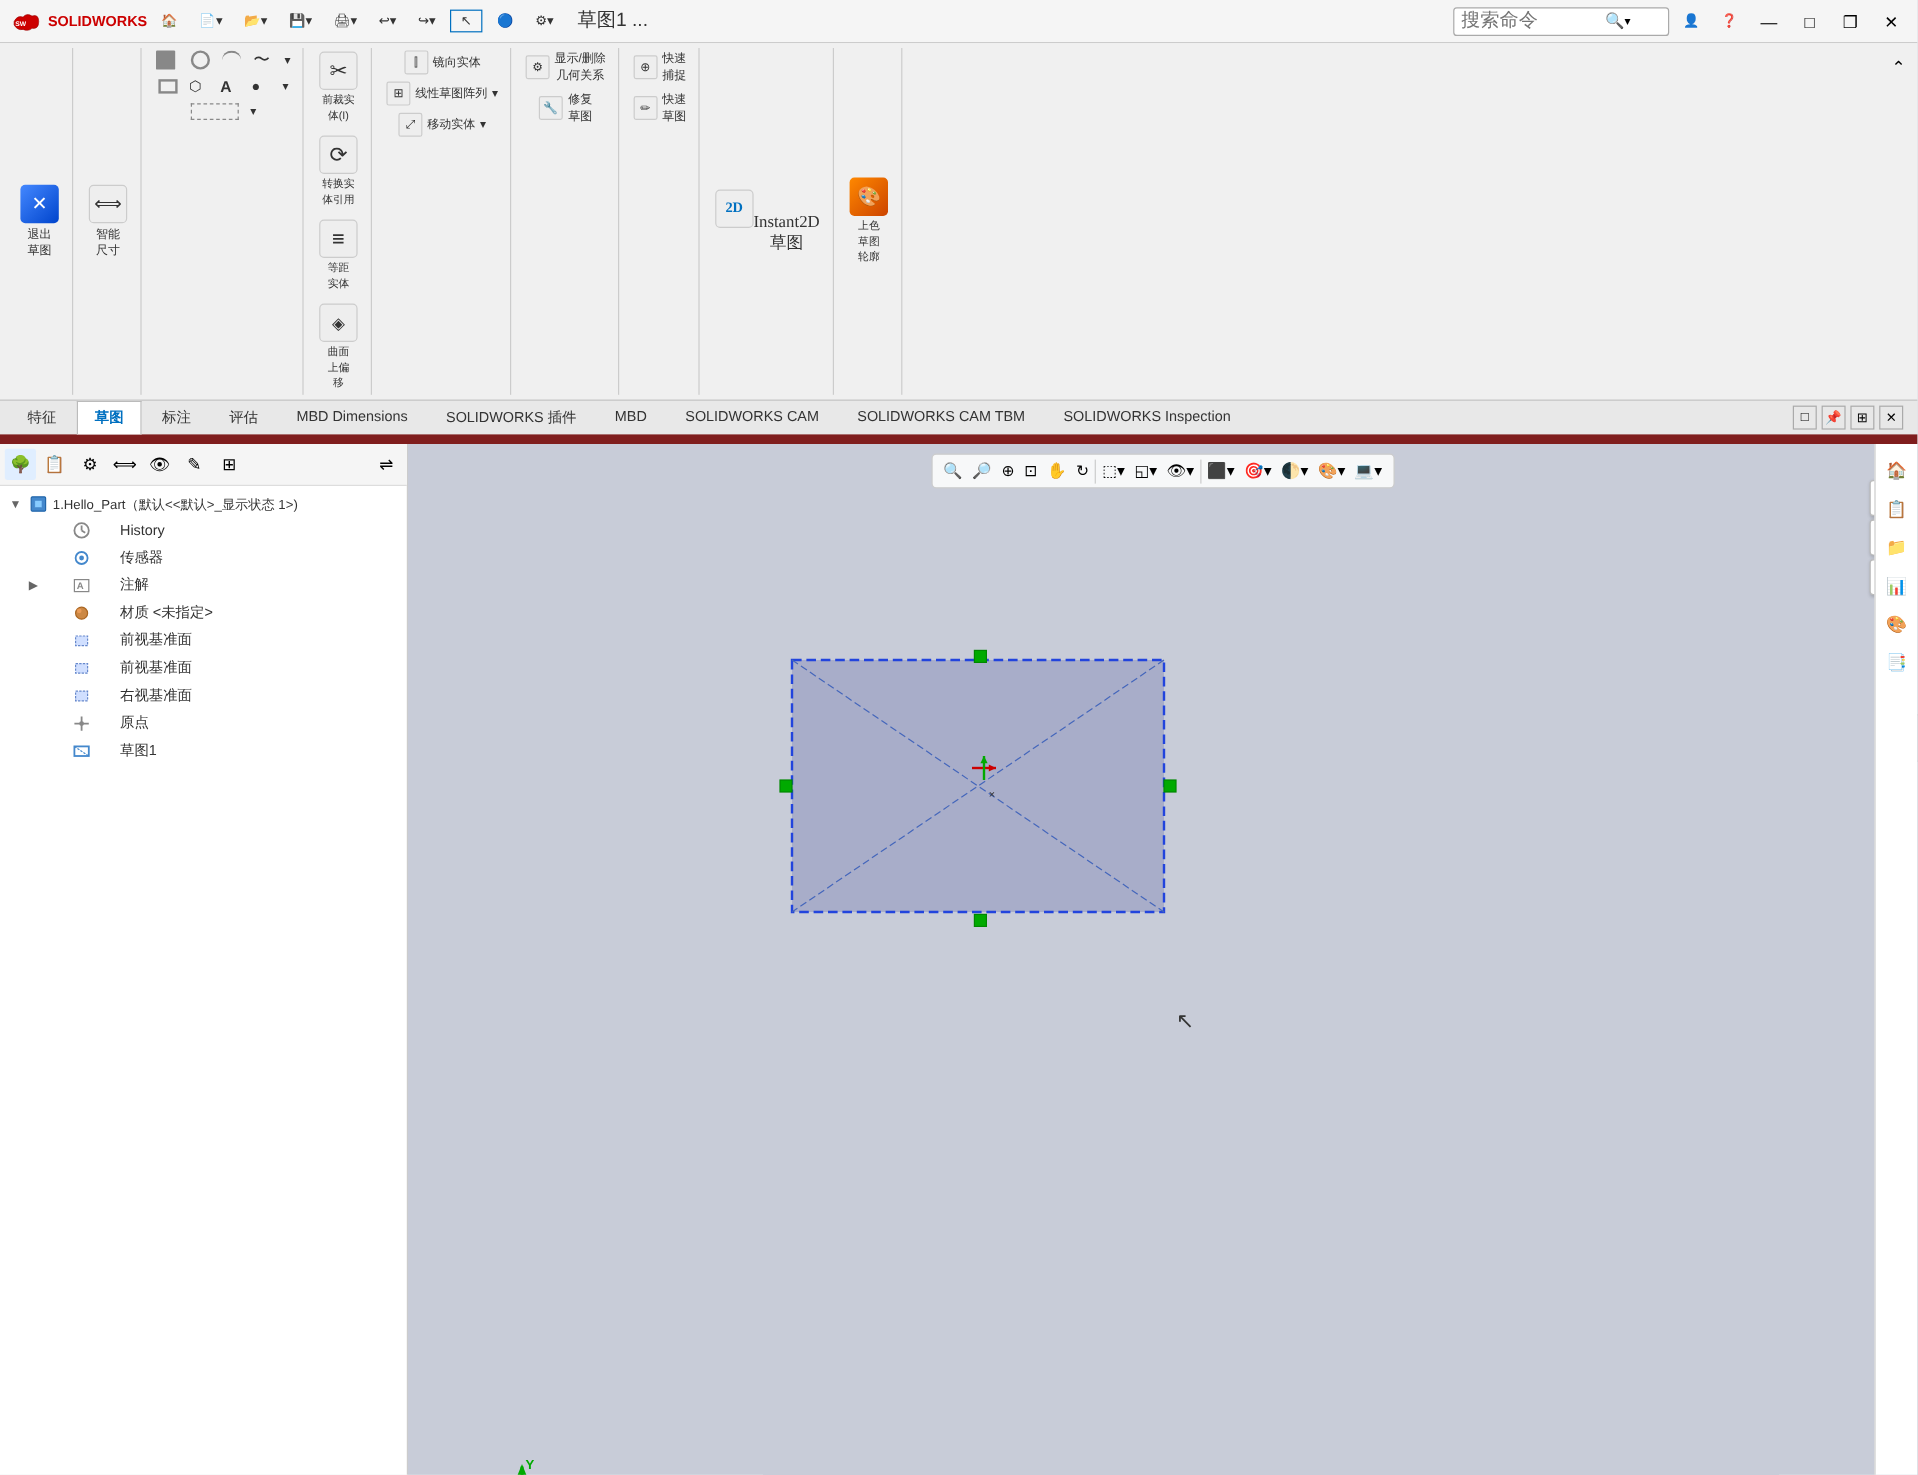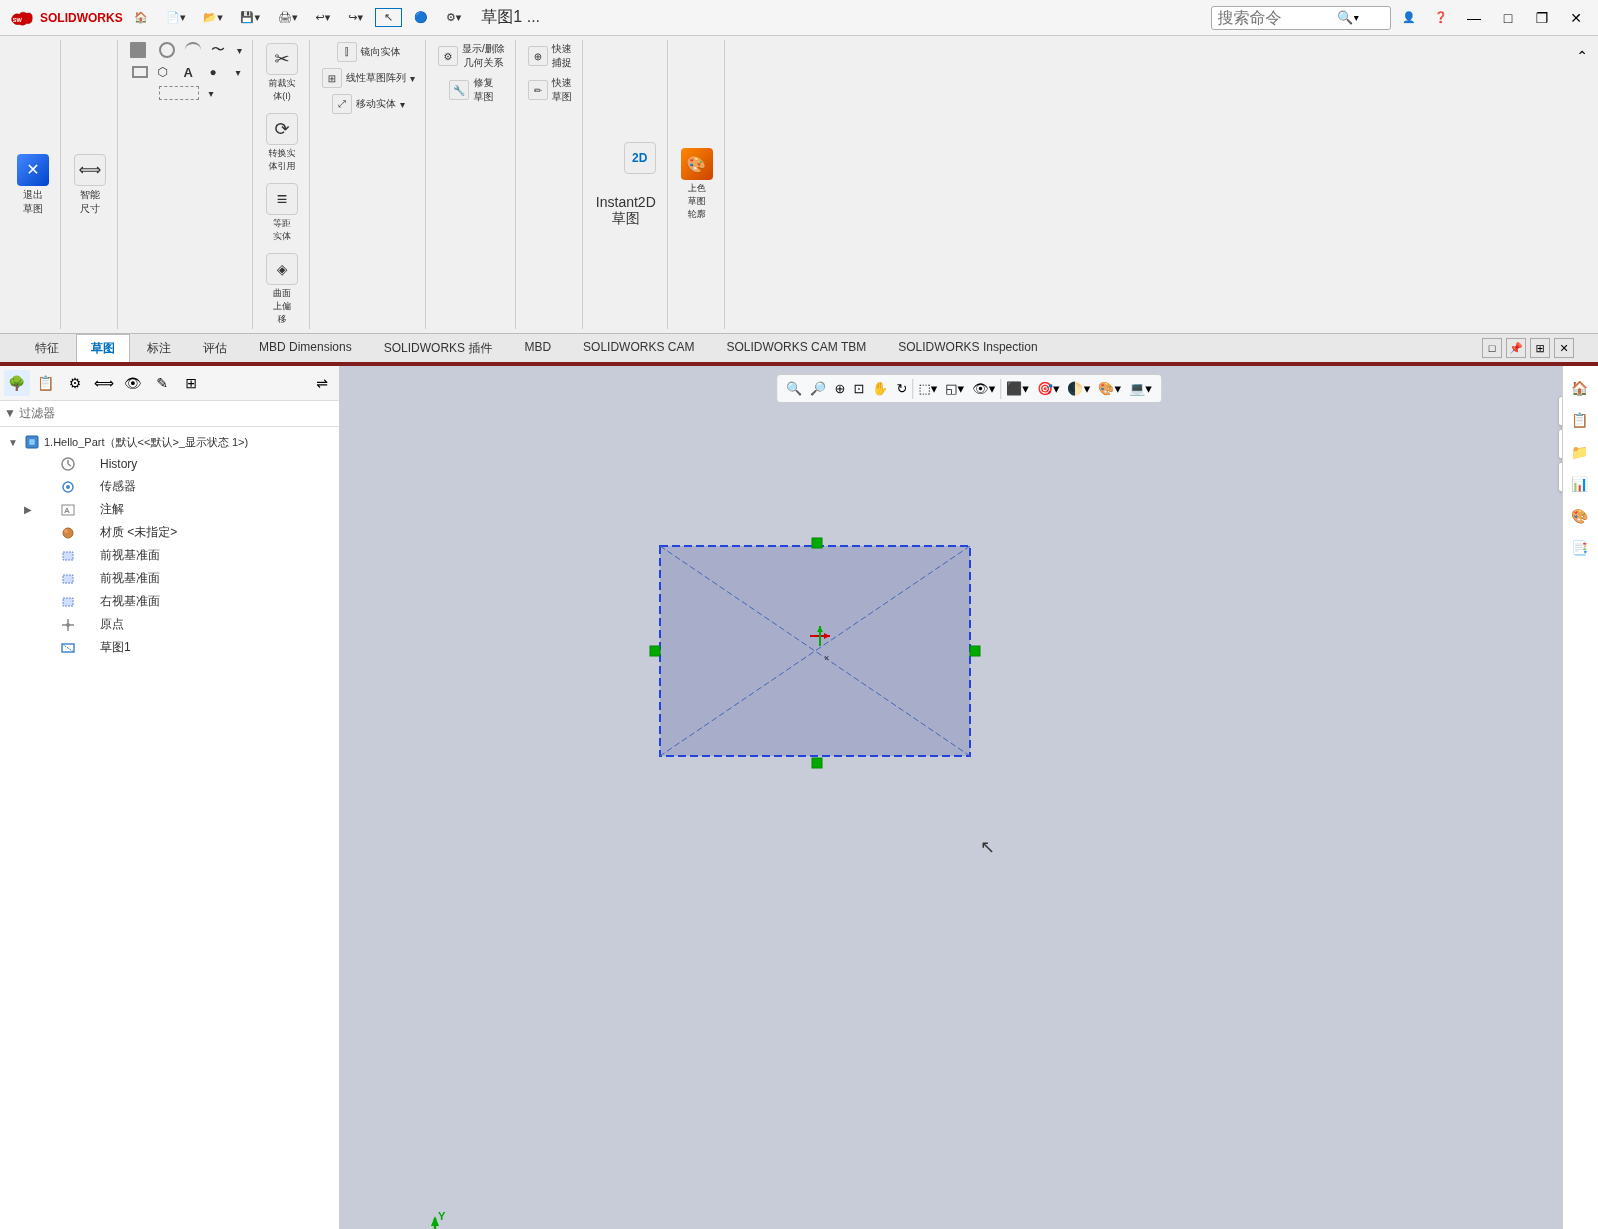--- a/index.html
+++ b/index.html
@@ -17,21 +17,21 @@
 
     
     #ribbon { background: #f0f0f0; border-bottom: 1px solid #bbb; }
     #ribbon-toolbar { display: flex; align-items: center; padding: 4px 6px; gap: 2px; min-height: 90px; }
     .ribbon-group { display: flex; flex-direction: column; align-items: center; border-right: 1px solid #ccc; padding: 0 6px; }
     .ribbon-btn { display: flex; flex-direction: column; align-items: center; cursor: pointer; padding: 3px 5px; border-radius: 3px; min-width: 40px; font-size: 10px; color: #333; background: none; border: none; }
     .ribbon-btn-sm { display: flex; align-items: center; cursor: pointer; padding: 2px 4px; border-radius: 2px; font-size: 10px; color: #333; background: none; border: none; gap: 3px; }
     .ribbon-row { display: flex; gap: 2px; }
     
     
-    #tab-bar { display: flex; background: #e8e8e8; border-bottom: 4px solid #7f1d1d; padding: 0 20px; }
+    #tab-bar { display: flex; background: #e8e8e8; border-bottom: 8px solid #7f1d1d; padding: 0 8px; }
     .tab { padding: 5px 14px; cursor: pointer; font-size: 12px; color: #333; border: 1px solid transparent; border-bottom: none; margin-right: 2px; }
     .tab.active { background: white; border-color: #bbb; border-bottom-color: white; color: #0070c0; font-weight: bold; }
     .tab-actions { margin-left: auto; display: flex; align-items: center; gap: 4px; padding: 4px; }
     .tab-action-btn { width: 20px; height: 20px; background: none; border: 1px solid #aaa; cursor: pointer; font-size: 11px; display: flex; align-items: center; justify-content: center; }
 
     
     #main { display: flex; height: calc(1229px - 36px - 100px - 32px - 30px); }
     
     
     #left-panel { width: 340px; min-width: 340px; background: white; border-right: 1px solid #ccc; display: flex; flex-direction: column; }
@@ -207,21 +207,21 @@
         <div style="width:20px;height:20px;background:#eee;border:1px solid #ccc;border-radius:2px;display:flex;align-items:center;justify-content:center;">⊕</div>
         <span>快速<br>捕捉</span>
       </button>
       <button class="ribbon-btn-sm" style="font-size:10px; gap:4px;">
         <div style="width:20px;height:20px;background:#eee;border:1px solid #ccc;border-radius:2px;display:flex;align-items:center;justify-content:center;">✏</div>
         <span>快速<br>草图</span>
       </button>
     </div>
 
     <div class="ribbon-group" style="justify-content:center;">
-      <button class="ribbon-btn" style="flex-direction:column;align-items:flex-end;">
+      <button class="ribbon-btn" style="flex-direction:row;align-items:flex-start;font-family:Liberation Serif, serif;">
         <div style="width:32px;height:32px;background:#eee;border:1px solid #ccc;border-radius:4px;display:flex;align-items:center;justify-content:center;font-size:12px;font-weight:bold;color:#0070c0;">2D</div>
         <span style="font-size:14px;margin-top:20px;">Instant2D<br>草图</span>
       </button>
     </div>
 
     <div class="ribbon-group" style="justify-content:center;">
       <button class="ribbon-btn" style="flex-direction:column;align-items:center;" id="color-btn-highlighted">
         <div style="width:32px;height:32px;background:linear-gradient(135deg,#ff8800,#cc4400);border-radius:4px;display:flex;align-items:center;justify-content:center;font-size:16px;color:white;">🎨</div>
         <span style="font-size:9px;margin-top:2px;">上色<br>草图<br>轮廓</span>
       </button>
@@ -260,23 +260,20 @@
       <button class="panel-btn" title="FeatureManager" style="background:#e0eeff;">🌳</button>
       <button class="panel-btn" title="PropertyManager">📋</button>
       <button class="panel-btn" title="ConfigurationManager">⚙</button>
       <button class="panel-btn" title="DimXpert">⟺</button>
       <button class="panel-btn" title="DisplayManager">👁</button>
       <button class="panel-btn">✎</button>
       <button class="panel-btn">⊞</button>
       <button class="panel-btn" style="margin-left:auto;">⇌</button>
     </div>
 
-    <div id="panel-filter" style="border-bottom:1px solid #ddd;">
-      <button style="background:none;border:none;cursor:pointer;font-size:12px;color:#666;">▼ 过滤器</button>
-    </div>
 
     <div id="tree">
 
       <div class="tree-item">
         <span class="expand">▼</span>
         <span class="tree-icon">
           <svg width="16" height="16" viewBox="0 0 16 16">
               <rect x="2" y="2" width="12" height="12" fill="#4488cc" stroke="#2266aa" stroke-width="1" rx="1"></rect>
               <rect x="5" y="5" width="6" height="6" fill="#88ccff" stroke="#4488cc" stroke-width="0.5"></rect>
             </svg>

